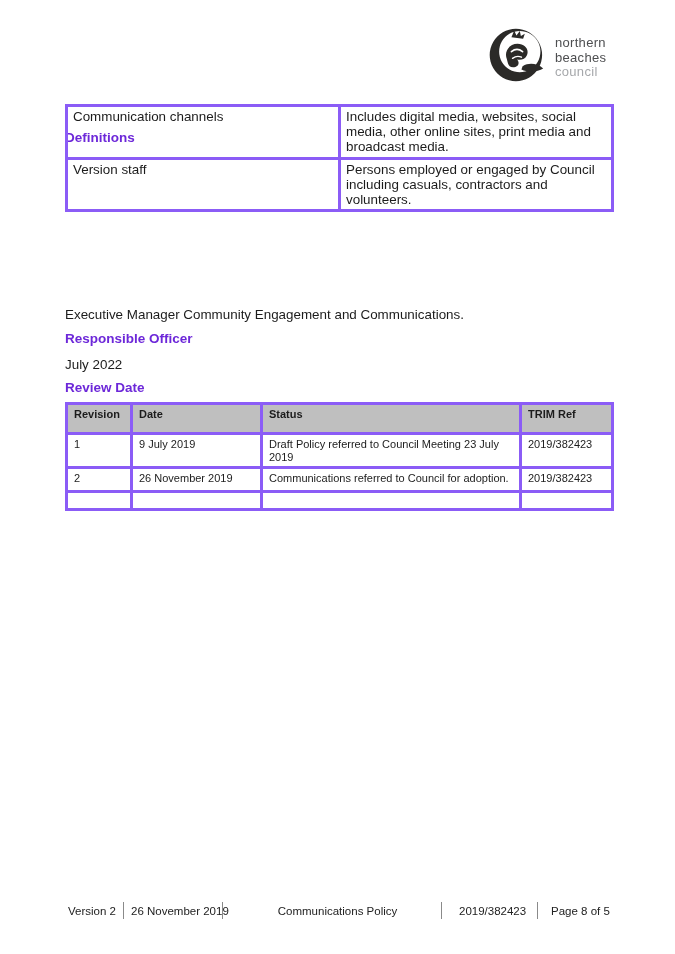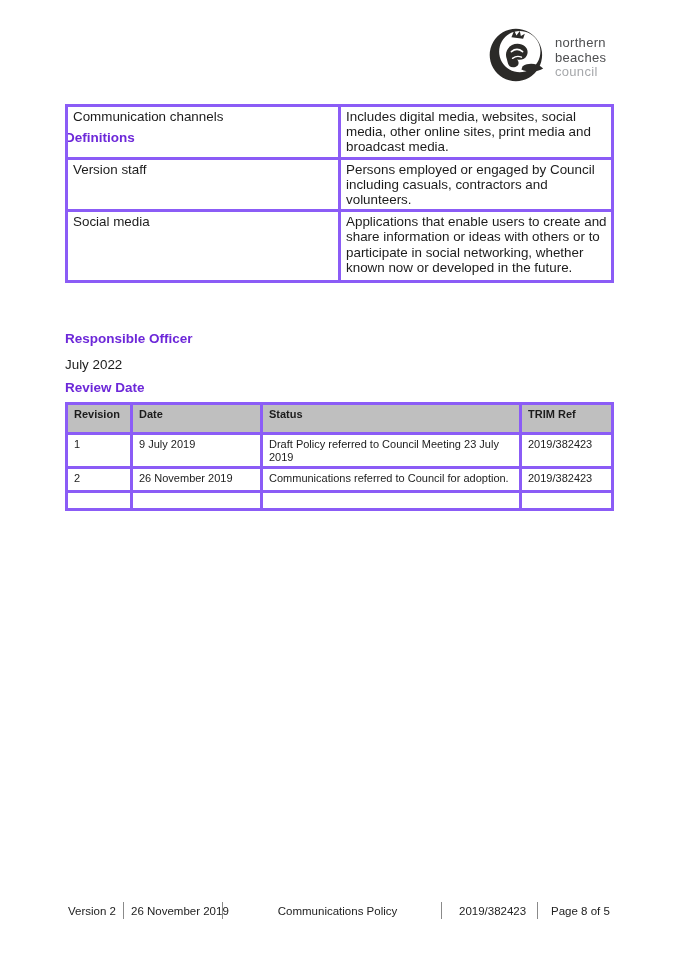--- a/index.html
+++ b/index.html
@@ -112,28 +112,25 @@
       </colgroup>
     <tbody>
         <tr class="r1">
       <td>Communication channels</td>
       <td>Includes digital media, websites, social media, other online sites, print media and broadcast media.</td>
     </tr>
     <tr class="r2">
       <td>Version staff</td>
       <td>Persons employed or engaged by Council including casuals, contractors and volunteers.</td>
     </tr>
-    <tr class="r3">
-      <td>Social media</td>
-      <td>Applications that enable users to create and share information or ideas with others or to participate in social networking, whether known now or developed in the future.</td>
-    </tr>
   </tbody>
     </table>
 
   <div class="h" id="resp-heading">Responsible Officer</div>
+  <div class="p" id="resp-value">Executive Manager Community Engagement and Communications.</div>
 
   <div class="h" id="review-heading">Review Date</div>
   <div class="p" id="review-value">July 2022</div>
 
   <div class="h" id="revision-heading">Revision History</div>
 
   <table class="rev-table">
     <colgroup>
         <col style="width:65px">
         <col style="width:130px">

